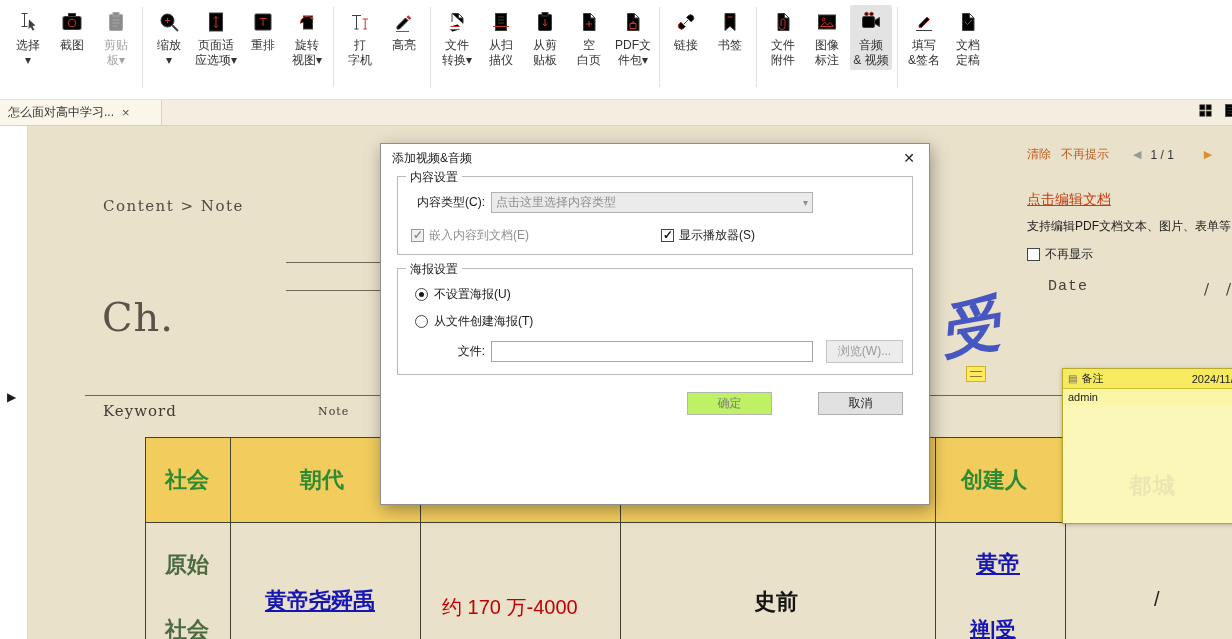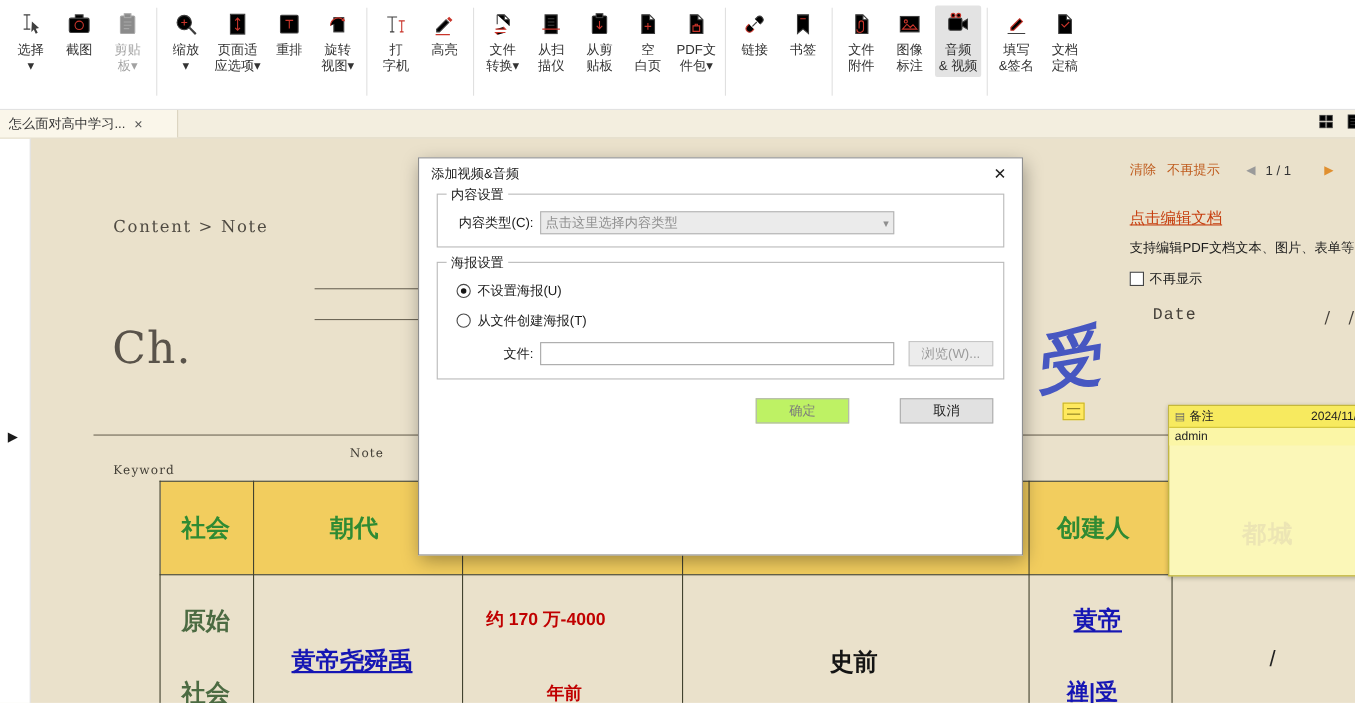--- a/index.html
+++ b/index.html
@@ -59,21 +59,21 @@
 
   .doc { position:absolute; left:28px; top:0; width:1204px; height:513px; overflow:hidden; }
   .abs { position:absolute; }
   .serif { font-family:"DejaVu Serif","Liberation Serif",serif; }
   .hl { position:absolute; height:1px; background:#6e6757; }
   .vl { position:absolute; width:1px; background:#42422f; }
   .tline { background:#42422f; }
   .cnb { font-weight:700; font-size:22px; line-height:26px; }
   .green { color:#2f8b33; }
   .olive { color:#4c6b42; }
-  .red { color:#c00000; font-weight:700; font-size:16px; line-height:25px; }
+  .red { color:#c00000; font-weight:400; font-size:20px; line-height:25px;margin-top:44px; }
   .blue { color:#1616b4; }
   .lnk { text-decoration:underline; }
 
   
   .notif { display:flex; align-items:center; font-size:12px; }
   .notif-link { color:#bf5b1d; }
   .nav-prev { color:#9a9a9a; margin-left:24px; font-size:11px; }
   .nav-page { color:#333; margin-left:9px; }
   .nav-next { color:#e08f2f; margin-left:30px; font-size:11px; }
   .edit-link { color:#c63d0e; font-size:14px; text-decoration:underline; }
@@ -505,21 +505,21 @@
       </div>
 
       <div class="abs serif" style="left:75px; top:71px; font-size:15px; letter-spacing:1.5px; color:#4f4a42;">Content &gt; Note</div>
       <div class="abs serif" style="left:74px; top:168px; font-size:40px; color:#59534a; letter-spacing:1px;">Ch.</div>
 
       <div class="hl" style="left:258px; top:136px; width:122px;"></div>
       <div class="hl" style="left:258px; top:164px; width:122px;"></div>
       <div class="abs" style="left:375px; top:121px; width:2px; height:92px; background:#93b3d6;"></div>
 
       <div class="hl" style="left:57px; top:269px; width:1147px;"></div>
-      <div class="abs serif" style="left:75px; top:295px; font-size:11px; letter-spacing:1px; color:#3f3b33;text-align:right;">Keyword</div>
+      <div class="abs serif" style="left:75px; top:276px; font-size:15px; letter-spacing:1px; color:#3f3b33;text-align:right;">Keyword</div>
       <div class="abs serif" style="left:290px; top:279px; font-size:11px; letter-spacing:1px; color:#3f3b33;">Note</div>
 
       <div class="abs serif" style="left:1020px; top:152px; font-size:15px; letter-spacing:1px; color:#46413a;font-family:Liberation Mono, monospace;">Date</div>
       <div class="abs serif" style="left:1176px; top:154px; font-size:15px; color:#46413a;">/</div>
       <div class="abs serif" style="left:1198px; top:154px; font-size:15px; color:#46413a;">/</div>
 
       <div class="abs glyph" style="left:912px; top:162px;">受</div>
       <div class="abs marker" style="left:938px; top:240px;">
           <i></i>
           <i></i>
@@ -571,20 +571,30 @@
       </div>
 
       <div class="group">
         <span class="glegend">内容设置</span>
         <div class="frow">
           <span class="flabel">内容类型(C):</span>
           <div class="combo">
             <span>点击这里选择内容类型</span>
             <span class="combo-arrow">▾</span>
           </div>
+        </div>
+        <div class="cbrow">
+          <label class="cbitem dis">
+            <span class="cbx dis checked"></span>
+            <span class="lblt">嵌入内容到文档(E)</span>
+          </label>
+          <label class="cbitem second">
+            <span class="cbx checked"></span>
+            <span class="lblt">显示播放器(S)</span>
+          </label>
         </div>
       </div>
 
       <div class="group" style="margin-top:13px;">
         <span class="glegend">海报设置</span>
         <label class="radrow">
           <span class="rad sel"></span>
           <span>不设置海报(U)</span>
         </label>
         <label class="radrow">

